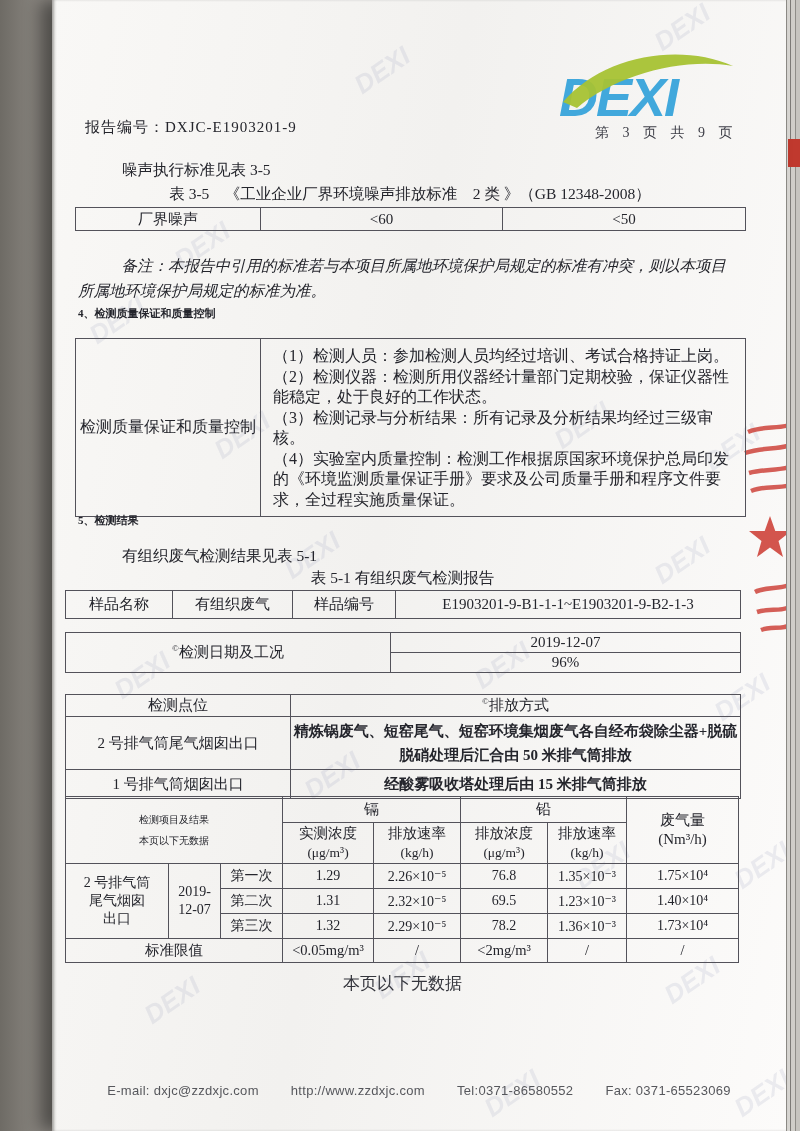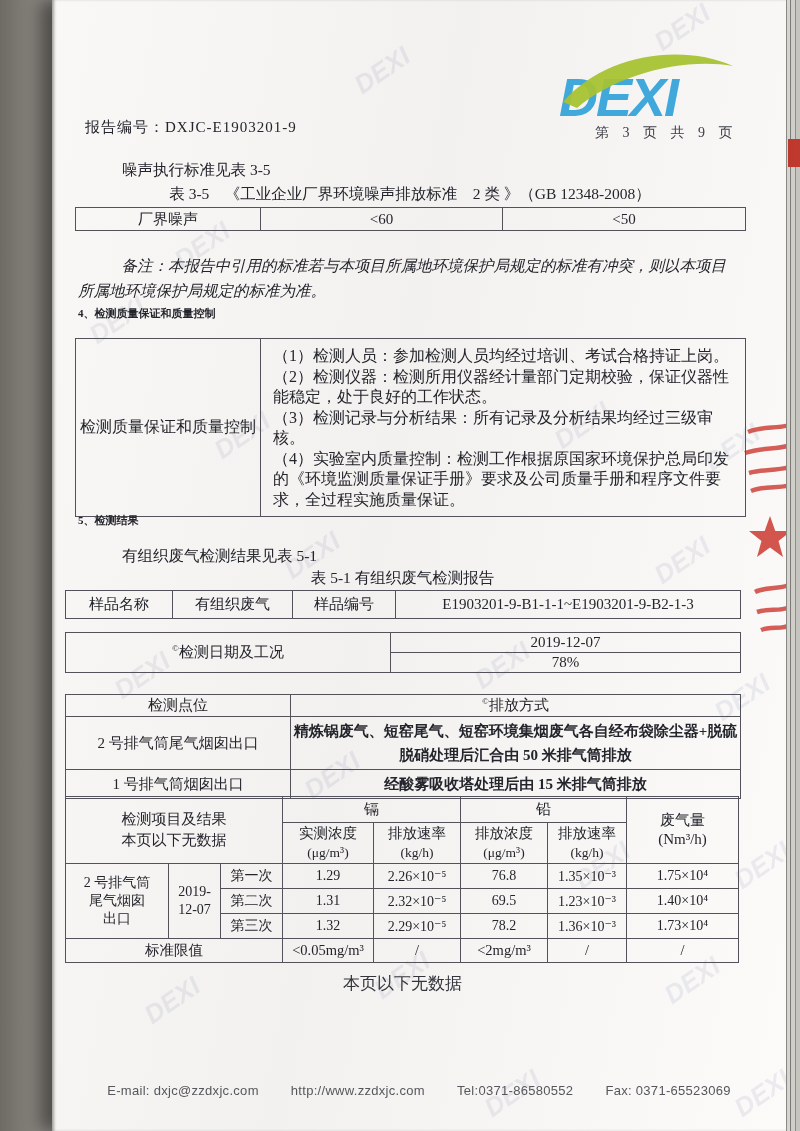--- a/index.html
+++ b/index.html
@@ -60,21 +60,21 @@
   .pts-tbl .hrow td { height:21px; }
   .pts-tbl .mode { line-height:24px; padding:2px 2px;font-weight:bold; }
   sup.c { font-size:9px; vertical-align:super; }
 
   .main-tbl td { font-size:14px; }
   .main-tbl .gh td, .main-tbl .gh { height:26px; font-size:15px; }
   .main-tbl .uh { height:40px;margin-top:28px; }
   .main-tbl .uh .bl { font-size:14.5px; }
   .main-tbl .uh .unit { font-size:13.5px; }
   .main-tbl .dr td { height:25px; }
-  .main-tbl .corner .bl { font-size:15px; line-height:21px; }
+  .main-tbl .corner .bl { font-size:10px; line-height:21px; }
   .main-tbl .pt .bl { line-height:18px; font-size:14px; }
   .main-tbl .limit td { height:24px; font-size:14.5px; }
 
   .endnote { font-size:17px; text-align:center; color:#34353c; }
   .footer { display:flex; justify-content:center; gap:32px;
             font-family:"Liberation Sans","DejaVu Sans",sans-serif;
             font-size:13px; color:#56575c; letter-spacing:.3px; }
   .stamp { filter:blur(.4px); }
 </style>
 </head>
@@ -196,21 +196,21 @@
       <colgroup>
           <col style="width:325px">
           <col style="width:350px">
         </colgroup>
       <tbody>
           <tr>
         <td rowspan="2"><sup class="c">©</sup><span>检测日期及工况</span></td>
         <td>2019-12-07</td>
       </tr>
       <tr>
-        <td>78%</td>
+        <td>96%</td>
       </tr>
     </tbody>
       </table>
 
     <table class="t pts-tbl abs" style="left:13px;top:694px;width:675px">
       <colgroup>
           <col style="width:225px">
           <col style="width:450px">
         </colgroup>
       <tbody>

